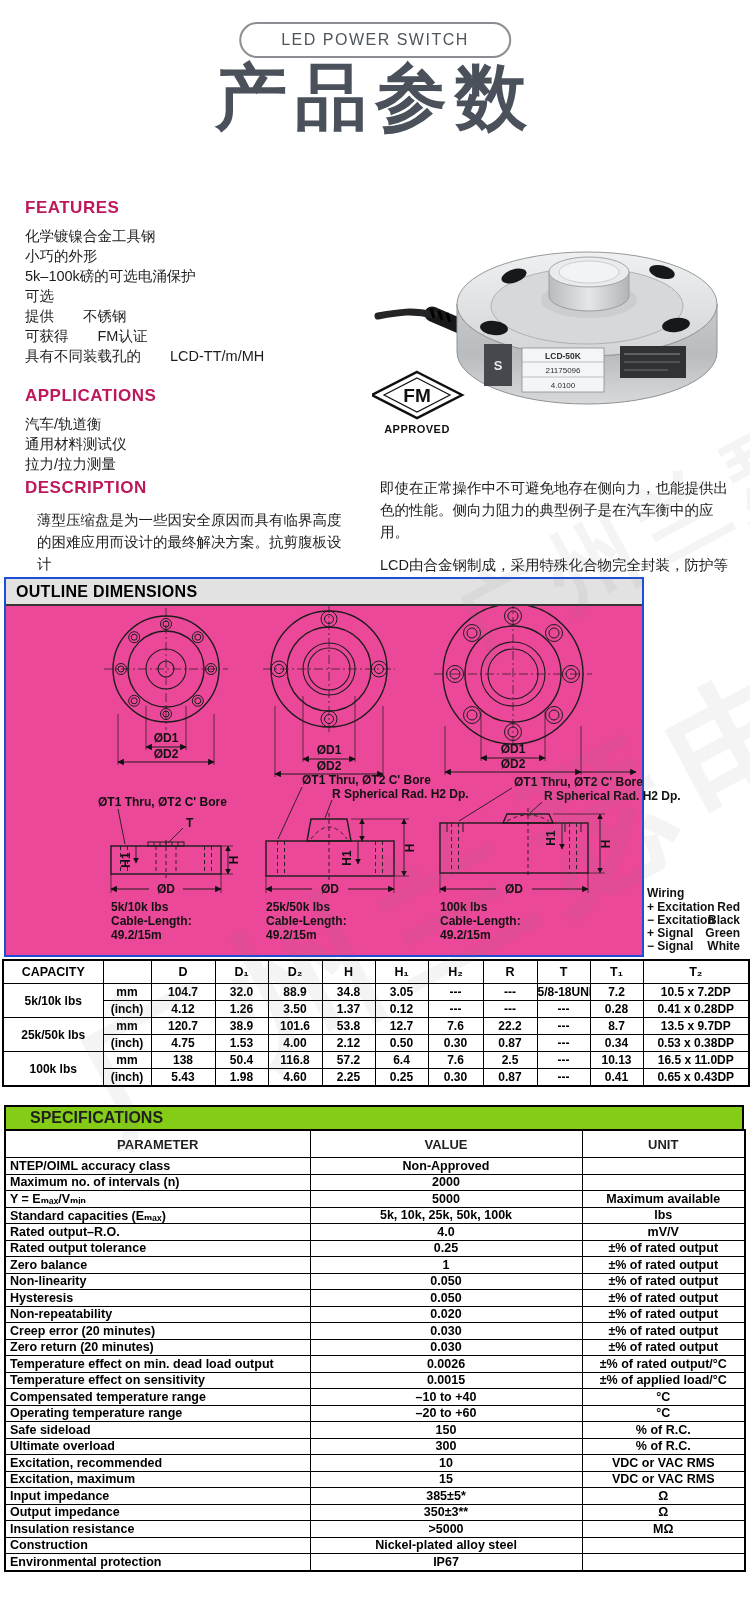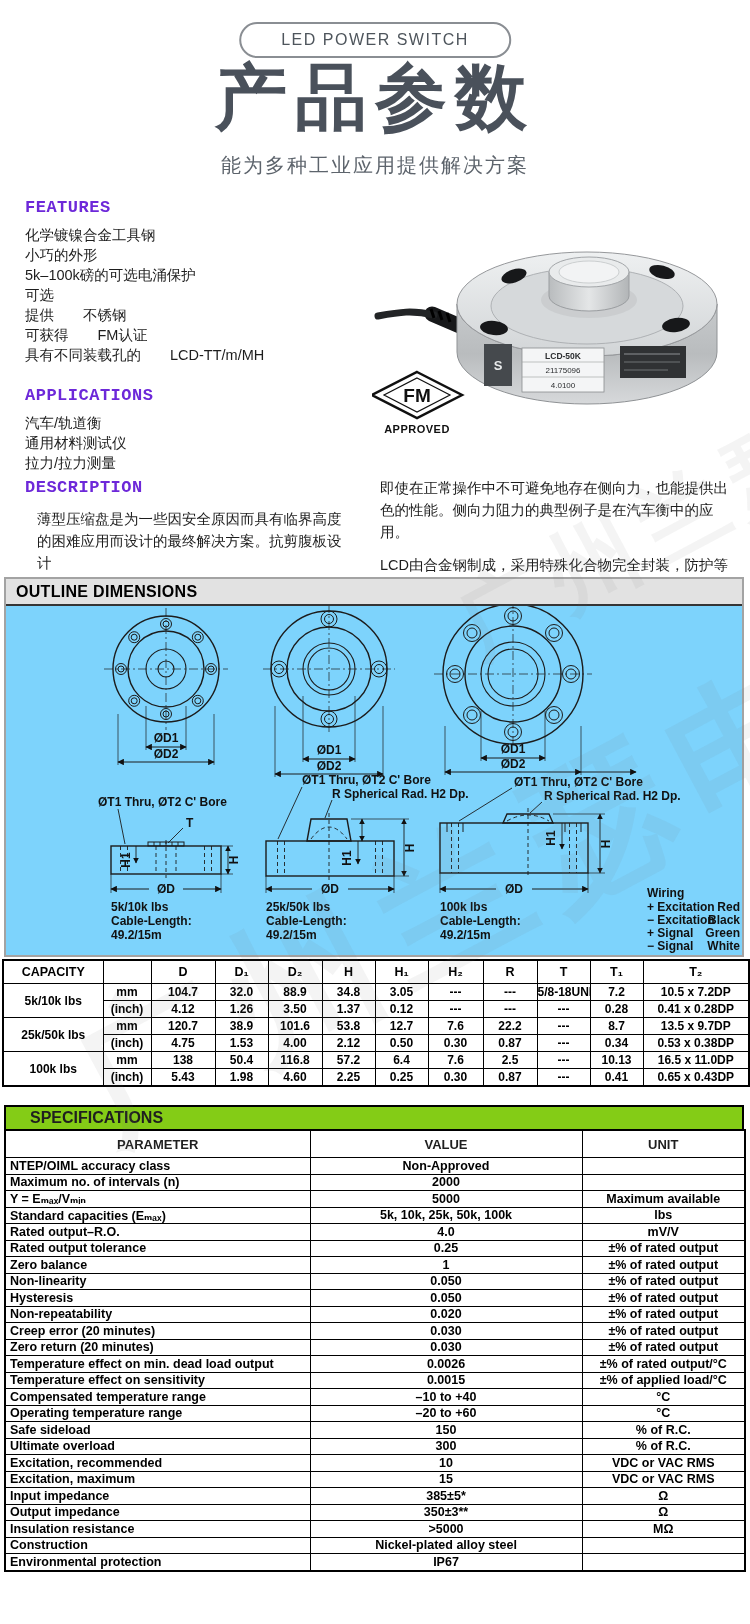--- a/index.html
+++ b/index.html
@@ -8,26 +8,26 @@
   
   .badge{position:absolute;top:22px;left:50%;transform:translateX(-50%);
          border:2px solid #8a8e93;border-radius:30px;padding:7px 40px;
          font-size:16px;color:#4e555c;letter-spacing:1.5px;white-space:nowrap;}
   .title{position:absolute;top:50px;left:0;width:100%;text-align:center;
          font-size:72px;font-weight:bold;color:#4a515b;letter-spacing:8px;}
   .subtitle{position:absolute;top:152px;left:0;width:100%;text-align:center;
             font-size:20px;color:#5d646c;letter-spacing:2px;}
   
   .block{position:absolute;}
-  .sec-h{font-size:17px;font-weight:bold;color:#6d28d9;margin:0 0 8px 0;letter-spacing:.5px;font-family:Liberation Mono, monospace;}
+  .sec-h{font-size:17px;font-weight:bold;color:#be185d;margin:0 0 8px 0;letter-spacing:.5px;}
   .line{font-size:14.5px;color:#1d1d1d;line-height:1.38;}
   .desc-text,.note-p{font-size:14.5px;color:#1d1d1d;line-height:1.5;margin:12px;}
   
-  .outline-box{position:absolute;top:577px;left:4px;width:740px;height:380px;
-               border:2px solid #a3a3a3;box-sizing:border-box;background:#7dd3fc;}
+  .outline-box{position:absolute;top:577px;left:4px;width:640px;height:380px;
+               border:2px solid #1d4ed8;box-sizing:border-box;background:#ec4899;}
   .bar{height:27px;background:#e2e2e2;border-bottom:2px solid #353535;display:flex;
        align-items:center;padding-left:10px;font-size:16px;font-weight:bold;color:#000;
        box-sizing:border-box;letter-spacing:.3px;}
   svg.dims{display:block;width:736px;height:349px;}
   svg text{font-family:"Liberation Sans","DejaVu Sans",sans-serif;}
   .dimtext{font-size:12px;font-weight:bold;fill:#111;}
   .captext{font-size:12px;font-weight:bold;fill:#111;}
   .wiretext{font-size:12px;font-weight:bold;fill:#111;}
   
   table.cap{position:absolute;top:959px;left:2px;width:746px;border-collapse:collapse;
@@ -52,21 +52,20 @@
   .wm2{top:430px;left:430px;font-size:90px;letter-spacing:10px;transform:rotate(-28deg);}
   .prod{position:absolute;top:232px;left:372px;width:372px;height:208px;}
 </style>
 </head>
 <body>
 
 <div class="page">
 
   <div class="badge">LED POWER SWITCH</div>
   <div class="title">产品参数</div>
-  <div class="subtitle">能为多种工业应用提供解决方案</div>
 
   <section class="block" style="top:198px;left:25px;width:335px;">
     <h3 class="sec-h">FEATURES</h3>
     <div id="features-list">
         <div class="line">化学镀镍合金工具钢</div>
         <div class="line">小巧的外形</div>
         <div class="line">5k–100k磅的可选电涌保护</div>
         <div class="line">可选</div>
         <div class="line">提供　　不锈钢</div>
         <div class="line">可获得　　FM认证</div>

